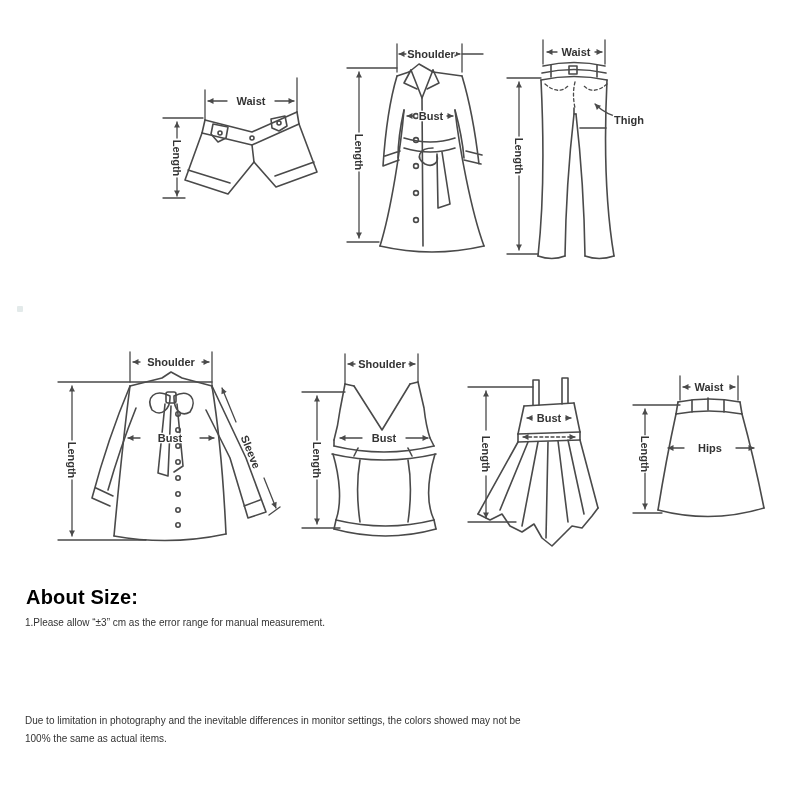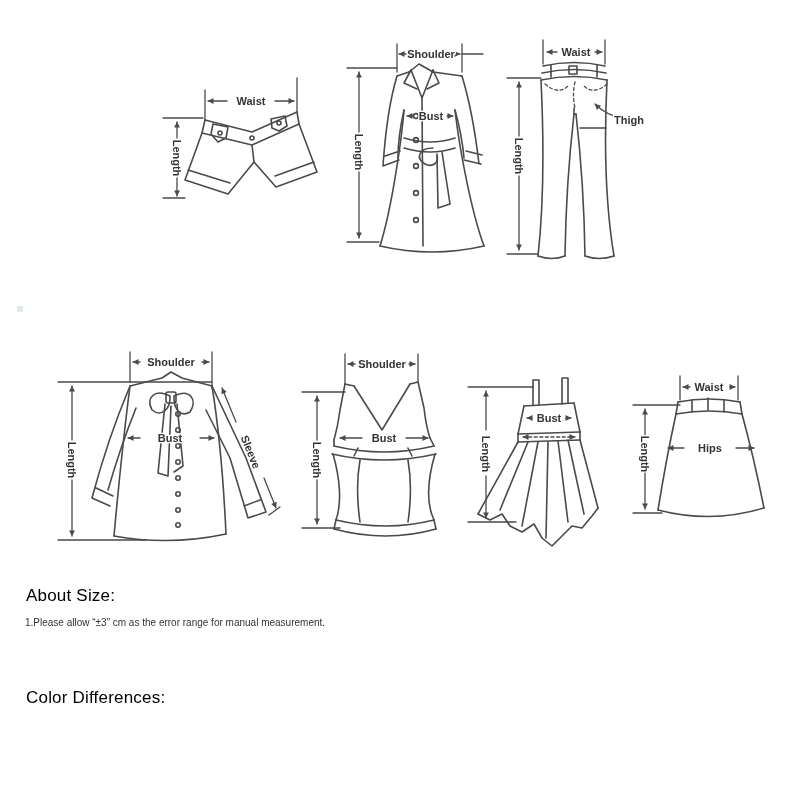--- a/index.html
+++ b/index.html
@@ -18,21 +18,21 @@
   .draw text{
     fill:var(--text);
     font:bold 11px "Liberation Sans",sans-serif;
     text-anchor:middle;
     paint-order:stroke fill;stroke:#ffffff;stroke-width:2.5px;
   }
   .ah{fill:var(--line);stroke:none;}
   .smudge{position:absolute;left:17px;top:306px;width:6px;height:6px;background:#e3eaea;border-radius:1px;}
   
   .tx{position:absolute;left:25px;color:var(--text);font-size:10px;line-height:1.35;}
-  .hd{position:absolute;left:26px;color:var(--heading);font-size:17px;font-weight:normal;letter-spacing:.2px;}
+  .hd{position:absolute;left:26px;color:var(--heading);font-size:20px;font-weight:bold;letter-spacing:.2px;}
   .muted{color:var(--muted);}
   .para{width:764px;}
 </style>
 </head>
 <body>
 
 <div class="canvas">
 
   <svg width="0" height="0" style="position:absolute">
     <defs>
@@ -277,15 +277,18 @@
         <path d="M122,44 Q134,88 144,138"></path>
       <path d="M38,140 Q92,154 144,138"></path>
     </g>
     <text x="89" y="21">Waist</text>
     <text x="90" y="82">Hips</text>
     <text x="25" y="88" transform="rotate(90 25 84)">Length</text>
   </svg>
 
   <div class="hd" style="top:586px">About Size:</div>
   <div class="tx" style="top:616px">1.Please allow “±3” cm as the error range for manual measurement.</div>
-  <div class="hd" style="top:688px">Color Differences:</div>
+  <div class="tx para" style="top:712px;line-height:1.8">
+    <span>Due to limitation in photography and the inevitable differences in monitor settings, the colors showed may not be</span><br>
+    <span>100% the same as actual items.</span>
+  </div>
 
 </div>
 
 </body></html>

